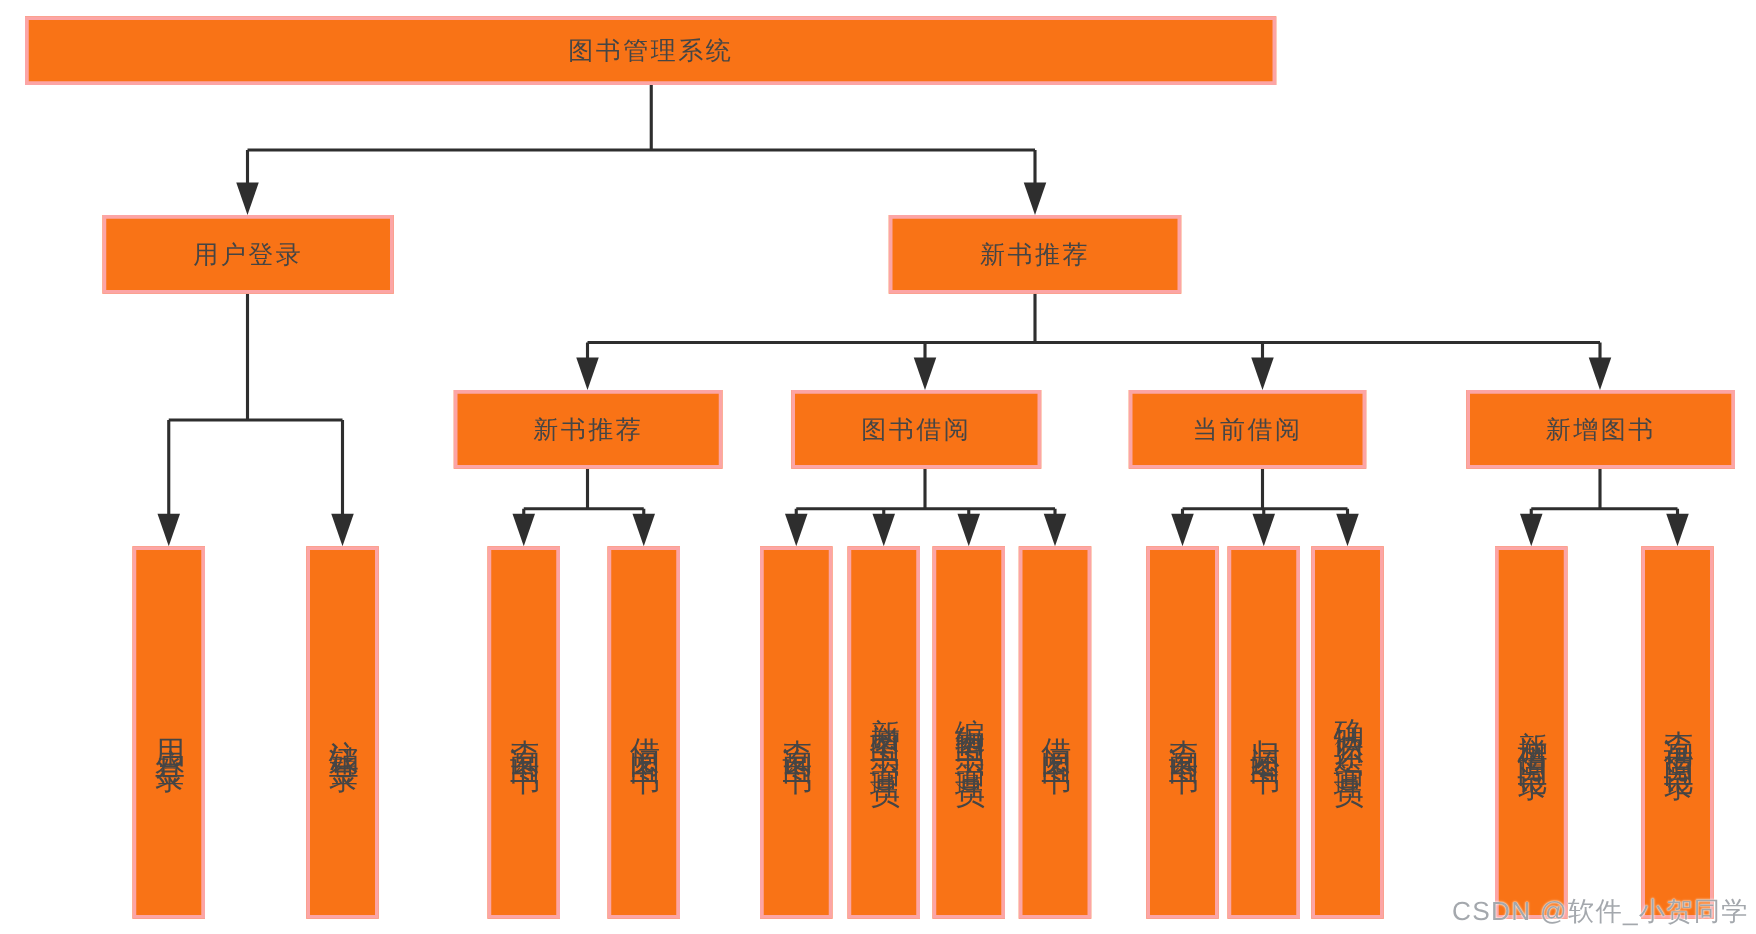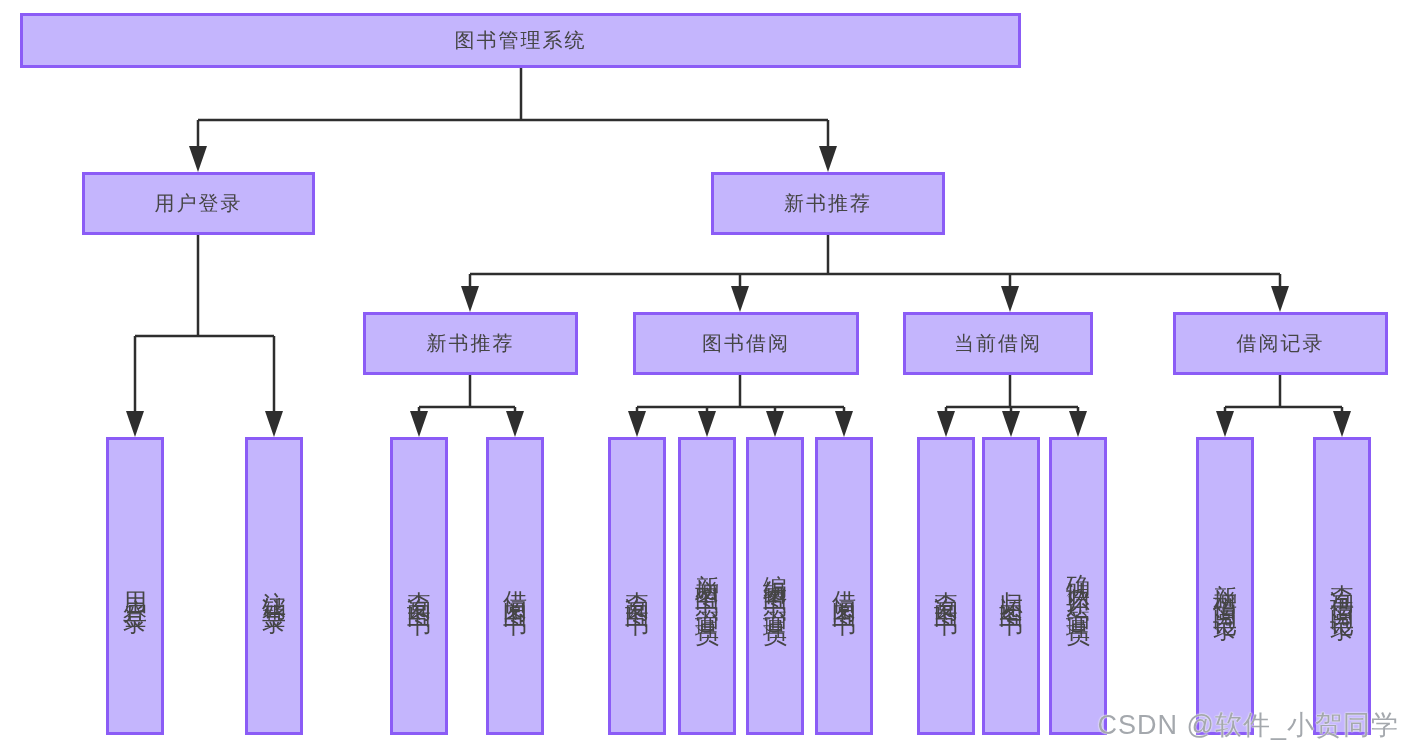--- a/index.html
+++ b/index.html
@@ -13,22 +13,22 @@
     color: #454545;
   }
   .connectors {
     position: absolute;
     left: 0; top: 0;
     width: 1405px; height: 747px;
     z-index: 1;
   }
   .node {
     position: absolute;
-    background: #c4b5fd;
-    border: 3px solid #8b5cf6;
+    background: #f97316;
+    border: 3px solid #fca5a5;
     box-sizing: border-box;
     display: flex;
     align-items: center;
     justify-content: center;
     z-index: 2;
     white-space: nowrap;
   }
   .node.h {
     font-size: 20px;
     letter-spacing: 2px;
@@ -38,21 +38,21 @@
     text-orientation: mixed;
     font-size: 24px;
     letter-spacing: 7px;
   }
   .root-box { font-size: 20px; }
   .watermark {
     position: absolute;
     right: 6px;
     bottom: 4px;
     z-index: 5;
-    font-size: 27px;
+    font-size: 21px;
     letter-spacing: 1px;
     color: rgba(148, 153, 159, 0.85);
     text-shadow: 0 0 2px #ffffff, 0 0 1px #ffffff;
   }
 </style>
 </head>
 <body>
 
 <div class="canvas">
 
@@ -128,23 +128,23 @@
       <polygon points="1333,411 1351,411 1342,437"></polygon>
     </g>
   </svg>
 
   <div class="node h root-box" style="left:20px; top:13px; width:1001px; height:55px;">图书管理系统</div>
 
   <div class="node h" style="left:82px; top:172px; width:233px; height:63px;">用户登录</div>
   <div class="node h" style="left:711px; top:172px; width:234px; height:63px;">新书推荐</div>
 
   <div class="node h" style="left:363px; top:312px; width:215px; height:63px;font-family:Liberation Mono, monospace;">新书推荐</div>
-  <div class="node h" style="left:633px; top:312px; width:226px; height:63px;">图书借阅</div>
+  <div class="node h" style="left:633px; top:312px; width:200px; height:63px;">图书借阅</div>
   <div class="node h" style="left:903px; top:312px; width:190px; height:63px;">当前借阅</div>
-  <div class="node h" style="left:1173px; top:312px; width:215px; height:63px;">借阅记录</div>
+  <div class="node h" style="left:1173px; top:312px; width:215px; height:63px;">新增图书</div>
 
   <div class="node v" style="left:106px; top:437px; width:58px; height:298px;">用户登录</div>
   <div class="node v" style="left:245px; top:437px; width:58px; height:298px;">注销登录</div>
 
   <div class="node v" style="left:390px; top:437px; width:58px; height:298px;">查询图书</div>
   <div class="node v" style="left:486px; top:437px; width:58px; height:298px;">借阅图书</div>
 
   <div class="node v" style="left:608px; top:437px; width:58px; height:298px;">查询图书</div>
   <div class="node v" style="left:678px; top:437px; width:58px; height:298px;">新增图书（管理员）</div>
   <div class="node v" style="left:746px; top:437px; width:58px; height:298px;">编辑图书（管理员）</div>

